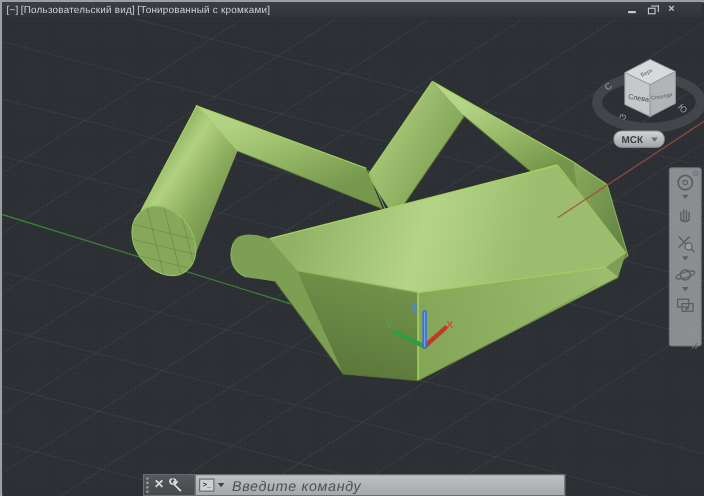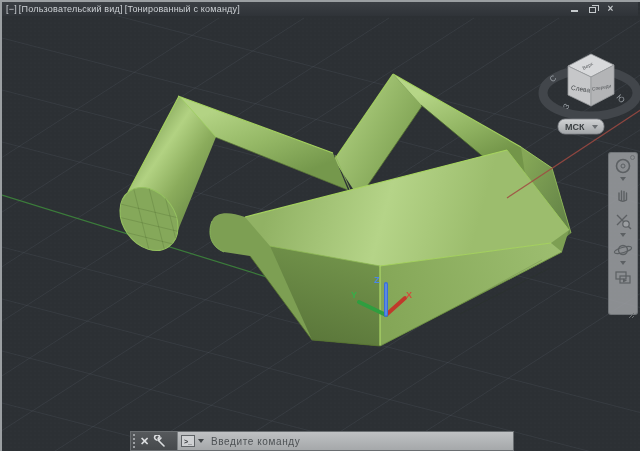--- a/index.html
+++ b/index.html
@@ -31,21 +31,21 @@
   .cmd-left { width:46px; display:flex; align-items:center; gap:4px; padding-left:2px;
               background:linear-gradient(#56595c,#46494c); }
   .cmd-grip { width:3px; height:14px; border-left:2px dotted #9da0a3; }
   .cmd-x { color:#dcdee0; font-size:11px; font-weight:bold; line-height:11px; }
   .cmd-field { flex:1; display:flex; align-items:center; gap:3px; padding-left:3px;
                background:linear-gradient(#bfc1c3,#a5a8aa); border-left:1px solid #7c8083; position:relative; }
   .cmd-chip { width:14px; height:12px; border:1px solid #5f6366; background:#cfd1d3; color:#2e3134;
               font-size:7px; line-height:11px; text-align:center; font-weight:bold; }
   .cmd-caret { width:0; height:0; border-left:3px solid transparent; border-right:3px solid transparent;
                border-top:4px solid #3f4346; }
-  .cmd-ph { color:#4d5154; font-size:10px; letter-spacing:0.6px; padding-left:4px; }
+  .cmd-ph { color:#4d5154; font-size:13px; font-style:italic; letter-spacing:0.6px; padding-left:4px; }
 </style>
 </head>
 <body>
 
 <div class="window">
 
   <svg class="scene" width="640" height="451" viewBox="0 0 640 451">
     <defs>
       <pattern id="dots" width="4" height="4" patternUnits="userSpaceOnUse">
         <circle cx="1" cy="1" r="0.6" fill="rgba(190,200,214,0.05)"></circle>
@@ -204,21 +204,21 @@
         <polygon points="590,123 596,123 593,127" fill="#6b6f73"></polygon>
       </g>
     </g>
 
     <polygon points="497,443 503,432 507,441" fill="#17191b"></polygon>
   </svg>
 
   <div class="titlebar">
     <span class="vpctl" style="padding-left:4px">[−]</span>
     <span class="vpctl">[Пользовательский вид]</span>
-    <span class="vpctl">[Тонированный с команду]</span>
+    <span class="vpctl">[Тонированный с кромками]</span>
     <div class="winbtns">
       <span class="wb wb-min">
           <i></i>
         </span>
       <span class="wb wb-restore">
           <i></i>
         </span>
       <span class="wb wb-close">×</span>
     </div>
   </div>

